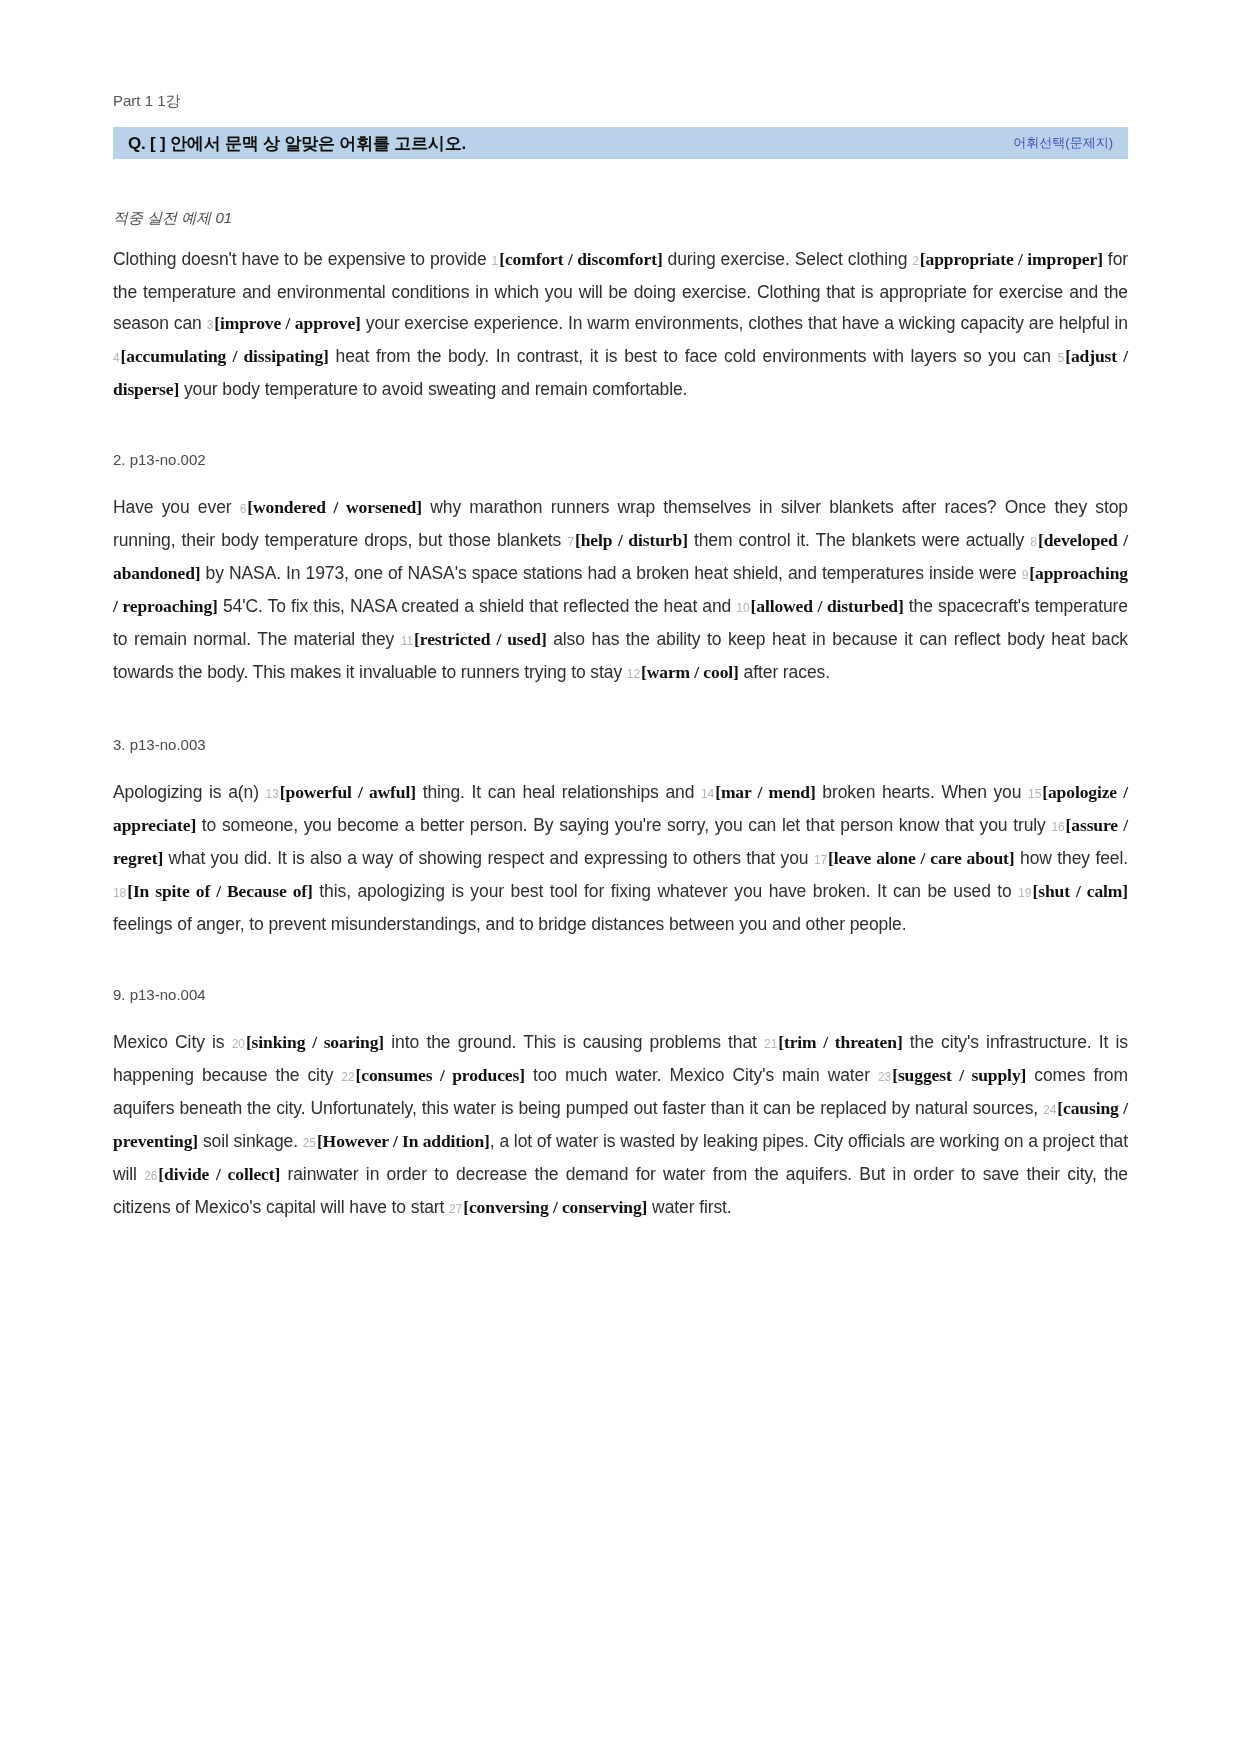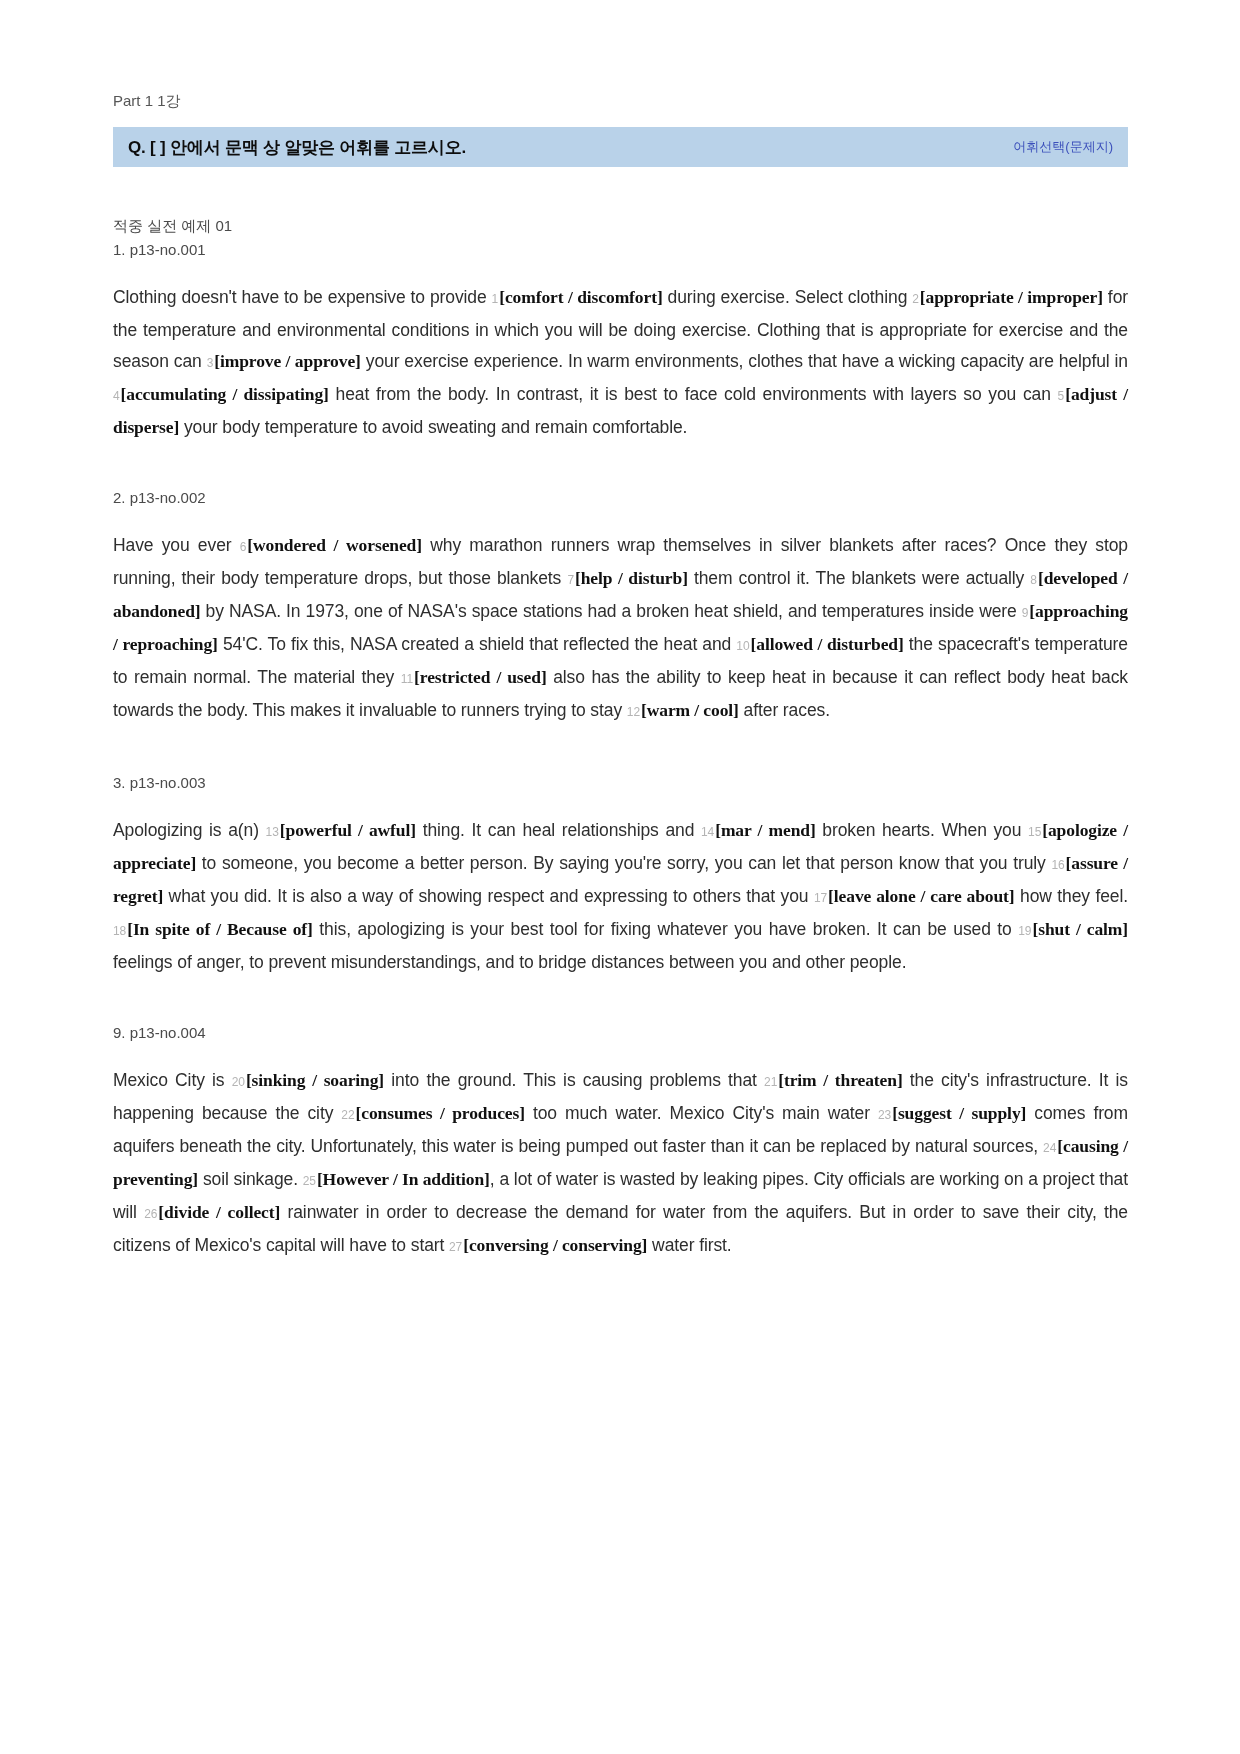--- a/index.html
+++ b/index.html
@@ -19,42 +19,43 @@
     padding:92px 112px 60px 113px;
     font-family:"Liberation Sans","DejaVu Sans",sans-serif;
     color:var(--body-text);
   }
   .part-label{
     font-size:15px;
     color:#555555;
     margin-bottom:16px;
   }
   .question-bar{
-    height:40px;
+    height:32px;
     background:var(--bar-bg);
     display:flex;
     align-items:center;
     justify-content:space-between;
     padding:0 15px;
     margin-bottom:50px;
   }
   .qbar-title{
     font-size:17px;
     font-weight:bold;
     color:#0d0d0d;
     letter-spacing:-0.2px;
   }
   .qbar-tag{
     font-size:13px;
     color:var(--tag-text);
   }
   .section-label{
     font-size:15px;
     color:var(--label-text);
-    margin-bottom:5px;
+    margin-bottom:16px;
+    font-style:italic;
   }
   .question{margin-bottom:46px;}
   .q-label{
     font-size:15px;
     color:var(--label-text);
     margin-bottom:24px;
   }
   .q-text{
     font-size:17.5px;
     line-height:31px;
@@ -81,21 +82,20 @@
 
   <div class="question-bar">
     <div class="qbar-title">Q. [ ] 안에서 문맥 상 알맞은 어휘를 고르시오.</div>
     <div class="qbar-tag">어휘선택(문제지)</div>
   </div>
 
   <div class="section-label">적중 실전 예제 01</div>
 
   <div id="questions">
       <section class="question">
-        <div class="q-label">1. p13-no.001</div>
         <p class="q-text"><span>Clothing doesn't have to be expensive to provide </span><span><span class="choice-num">1</span><span class="choice-opts">[comfort / discomfort]</span></span><span> during exercise. Select clothing </span><span><span class="choice-num">2</span><span class="choice-opts">[appropriate / improper]</span></span><span> for the temperature and environmental conditions in which you will be doing exercise. Clothing that is appropriate for exercise and the season can </span><span><span class="choice-num">3</span><span class="choice-opts">[improve / approve]</span></span><span> your exercise experience. In warm environments, clothes that have a wicking capacity are helpful in </span><span><span class="choice-num">4</span><span class="choice-opts">[accumulating / dissipating]</span></span><span> heat from the body. In contrast, it is best to face cold environments with layers so you can </span><span><span class="choice-num">5</span><span class="choice-opts">[adjust / disperse]</span></span><span> your body temperature to avoid sweating and remain comfortable.</span></p>
       </section>
       <section class="question">
         <div class="q-label">2. p13-no.002</div>
         <p class="q-text"><span>Have you ever </span><span><span class="choice-num">6</span><span class="choice-opts">[wondered / worsened]</span></span><span> why marathon runners wrap themselves in silver blankets after races? Once they stop running, their body temperature drops, but those blankets </span><span><span class="choice-num">7</span><span class="choice-opts">[help / disturb]</span></span><span> them control it. The blankets were actually </span><span><span class="choice-num">8</span><span class="choice-opts">[developed / abandoned]</span></span><span> by NASA. In 1973, one of NASA's space stations had a broken heat shield, and temperatures inside were </span><span><span class="choice-num">9</span><span class="choice-opts">[approaching / reproaching]</span></span><span> 54'C. To fix this, NASA created a shield that reflected the heat and </span><span><span class="choice-num">10</span><span class="choice-opts">[allowed / disturbed]</span></span><span> the spacecraft's temperature to remain normal. The material they </span><span><span class="choice-num">11</span><span class="choice-opts">[restricted / used]</span></span><span> also has the ability to keep heat in because it can reflect body heat back towards the body. This makes it invaluable to runners trying to stay </span><span><span class="choice-num">12</span><span class="choice-opts">[warm / cool]</span></span><span> after races.</span></p>
       </section>
       <section class="question">
         <div class="q-label">3. p13-no.003</div>
         <p class="q-text"><span>Apologizing is a(n) </span><span><span class="choice-num">13</span><span class="choice-opts">[powerful / awful]</span></span><span> thing. It can heal relationships and </span><span><span class="choice-num">14</span><span class="choice-opts">[mar / mend]</span></span><span> broken hearts. When you </span><span><span class="choice-num">15</span><span class="choice-opts">[apologize / appreciate]</span></span><span> to someone, you become a better person. By saying you're sorry, you can let that person know that you truly </span><span><span class="choice-num">16</span><span class="choice-opts">[assure / regret]</span></span><span> what you did. It is also a way of showing respect and expressing to others that you </span><span><span class="choice-num">17</span><span class="choice-opts">[leave alone / care about]</span></span><span> how they feel. </span><span><span class="choice-num">18</span><span class="choice-opts">[In spite of / Because of]</span></span><span> this, apologizing is your best tool for fixing whatever you have broken. It can be used to </span><span><span class="choice-num">19</span><span class="choice-opts">[shut / calm]</span></span><span> feelings of anger, to prevent misunderstandings, and to bridge distances between you and other people.</span></p>
       </section>

